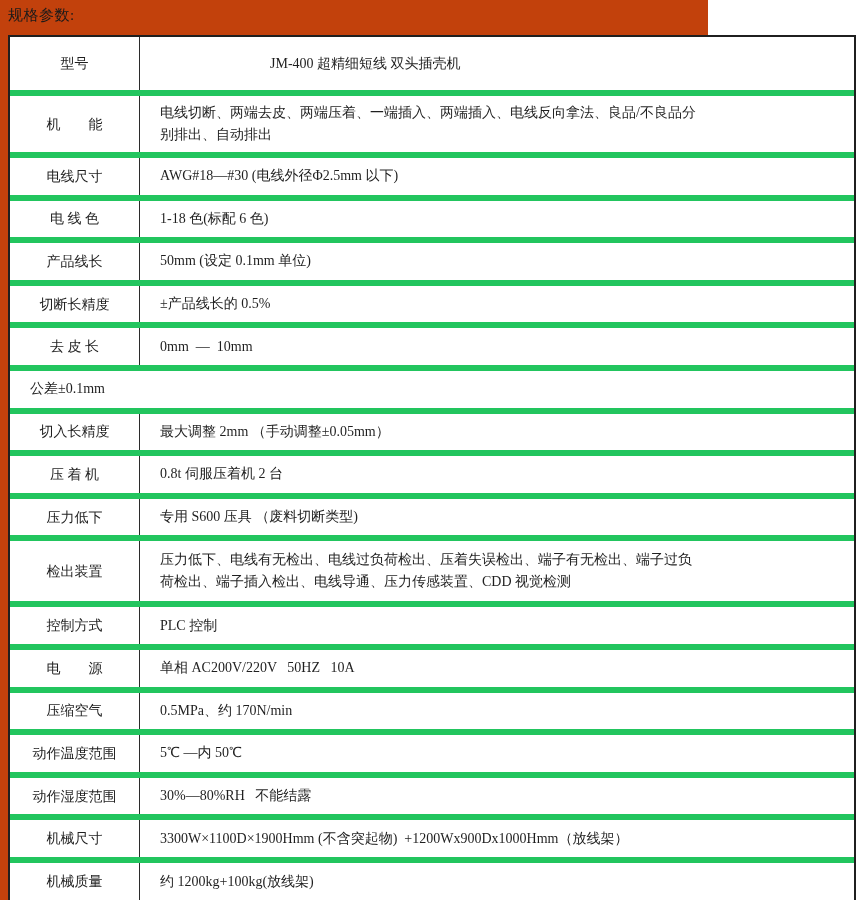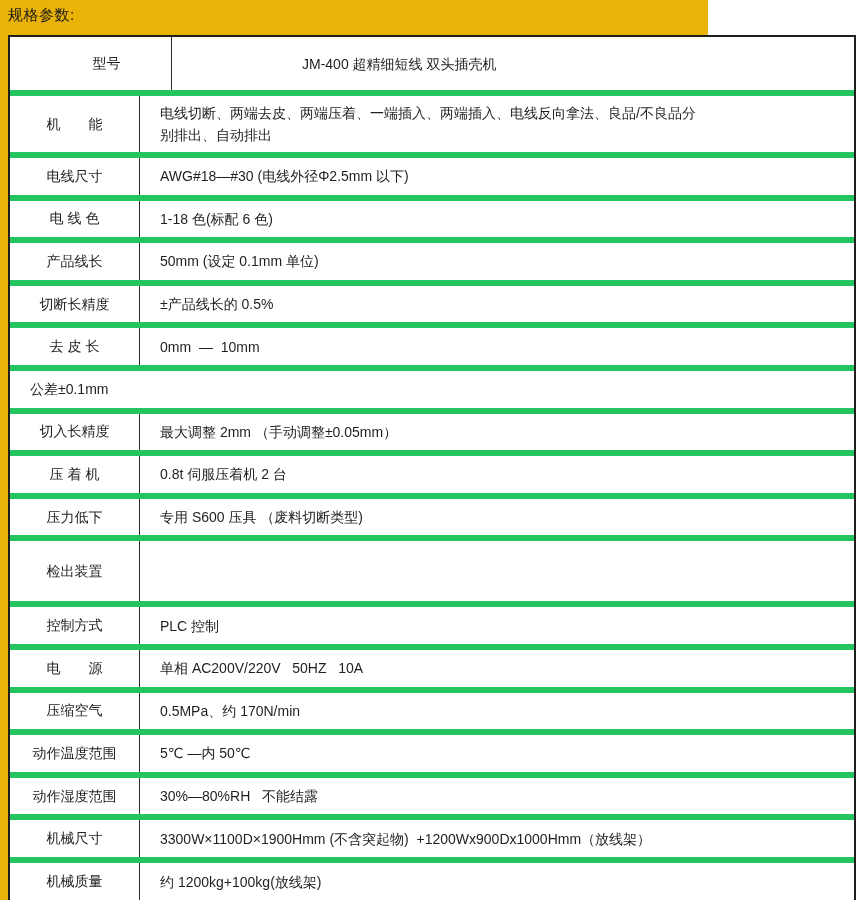--- a/index.html
+++ b/index.html
@@ -5,21 +5,22 @@
   * { margin: 0; padding: 0; box-sizing: border-box; }
   html, body {
     background: #ffffff;
     width: 860px;
     font-family: "Liberation Sans", "DejaVu Sans", sans-serif;
   }
   .page {
     width: 708px;
     height: 900px;
     position: relative;
-    background: #eab308;
+    background: #c2410c;
+    font-family: Liberation Serif, serif;
   }
   .page-title {
     position: absolute;
     left: 8px;
     top: 6px;
     font-size: 15px;
     color: #1a1a1a;
     letter-spacing: 0.5px;
   }
   .spec-table {
@@ -29,21 +30,21 @@
     width: 848px;
     border: 2px solid #1f1f1f;
     background: #ffffff;
   }
   .t-row {
     display: flex;
     align-items: stretch;
     min-height: 42.6px;
     border-top: 6px solid #22c55e;
   }
-  .t-row:first-child { border-top: none; padding-left: 32px; }
+  .t-row:first-child { border-top: none; }
   .t-row:nth-child(1)  { min-height: 53px; }
   .t-row:nth-child(2)  { min-height: 57px; }
   .t-row:nth-child(12) { min-height: 66px; }
   .t-row:nth-child(19) { min-height: 44px; justify-content: space-between; }
   .cell-label {
     width: 130px;
     flex: 0 0 130px;
     border-right: 1px solid #2b2b2b;
     display: flex;
     align-items: center;
@@ -125,20 +126,22 @@
     <div class="cell-value">0.8t 伺服压着机 2 台</div>
   </div>
 
   <div class="t-row">
     <div class="cell-label">压力低下</div>
     <div class="cell-value">专用 S600 压具 （废料切断类型)</div>
   </div>
 
   <div class="t-row">
     <div class="cell-label">检出装置</div>
+    <div class="cell-value">压力低下、电线有无检出、电线过负荷检出、压着失误检出、端子有无检出、端子过负
+荷检出、端子插入检出、电线导通、压力传感装置、CDD 视觉检测</div>
   </div>
 
   <div class="t-row">
     <div class="cell-label">控制方式</div>
     <div class="cell-value">PLC 控制</div>
   </div>
 
   <div class="t-row">
     <div class="cell-label">电　　源</div>
     <div class="cell-value">单相 AC200V/220V   50HZ   10A</div>

